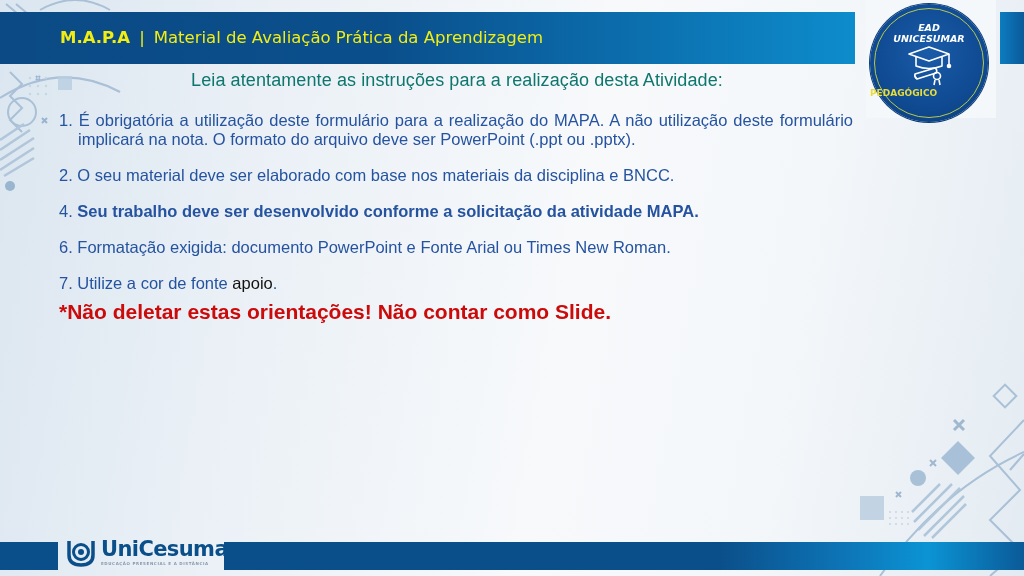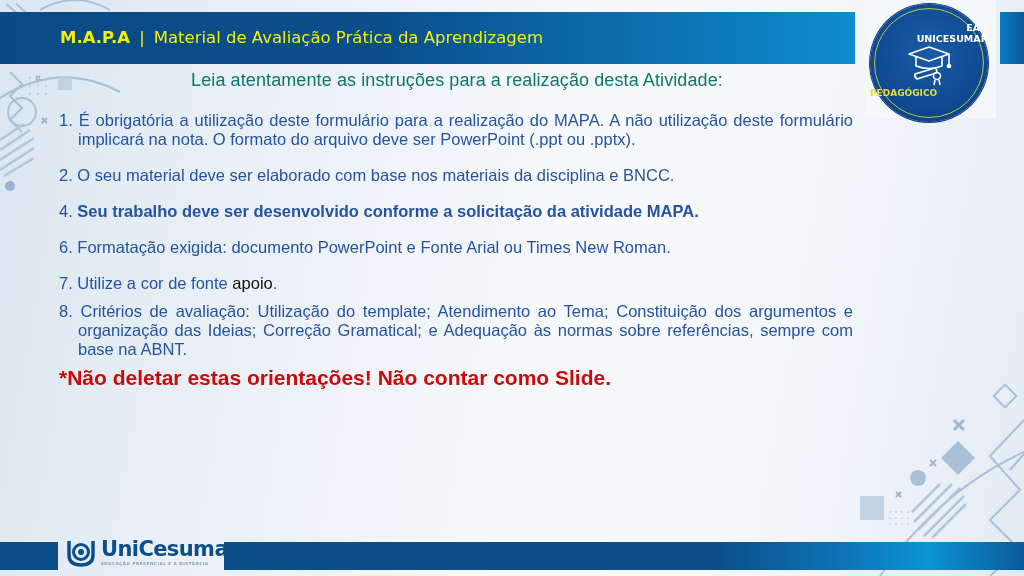--- a/index.html
+++ b/index.html
@@ -39,22 +39,22 @@
   .badge {
     position: absolute; left: 870px; top: 4px; width: 118px; height: 118px; border-radius: 50%;
     background: radial-gradient(circle at 50% 40%, #1a5ba8 0%, #0f4a92 60%, #0b3b78 100%);
     box-shadow: 0 0 0 1px #0b3b78;
   }
   .badge-ring {
     position: absolute; left: 874px; top: 8px; width: 110px; height: 110px; border-radius: 50%;
     border: 1.5px solid #b7c94a;
   }
   .badge-text-top {
-    position: absolute; left: 870px; width: 118px; text-align: right;
-    font-family: "DejaVu Sans", sans-serif; font-weight: bold; color: #ffffff; font-size: 9.5px; line-height: 11px;
+    position: absolute; left: 870px; width: 118px; text-align: center;
+    font-family: "DejaVu Sans", sans-serif; font-weight: bold; color: #ffffff; font-size: 9.5px; line-height: 11px; font-style: italic;
   }
   .badge-text-bottom {
     position: absolute; left: 870px; top: 88px; width: 118px; text-align: left;
     font-family: "DejaVu Sans", sans-serif; font-weight: bold; color: #e8dc3a; font-size: 9px;
   }
 
   
   .instructions-heading {
     position: absolute; left: 0; top: 70px; width: 914px; text-align: center;
     color: #0f766e; font-size: 18px; letter-spacing: 0.1px;
@@ -204,23 +204,20 @@
     </div>
     <div class="item single">
       <span>4.</span> <span class="bold">Seu trabalho deve ser desenvolvido conforme a solicitação da atividade MAPA.</span>
     </div>
     <div class="item single">
       <span>6.</span> <span>Formatação exigida: documento PowerPoint e Fonte Arial ou Times New Roman.</span>
     </div>
     <div class="item single">
       <span>7.</span> <span>Utilize a cor de fonte </span><span class="black">apoio</span><span>.</span>
     </div>
-    <div class="item">
-      <span>8.</span> <span>Critérios de avaliação: Utilização do template; Atendimento ao Tema; Constituição dos argumentos e organização das Ideias; Correção Gramatical; e Adequação às normas sobre referências, sempre com base na ABNT.</span>
-    </div>
     <div class="warning">*Não deletar estas orientações! Não contar como Slide.</div>
   </div>
 
   <div class="footer-bar-left"></div>
   <div class="footer-bar-main"></div>
   <div class="footer-logo">
     <svg class="mark" viewBox="0 0 30 28">
       <path d="M3,2 V16 Q3,26 15,26 Q27,26 27,16 V2" fill="none" stroke="#0b4f8a" stroke-width="3.5"></path>
       <circle cx="15" cy="13" r="7.5" fill="none" stroke="#0b4f8a" stroke-width="3"></circle>
       <circle cx="15" cy="13" r="3" fill="#0b4f8a"></circle>

